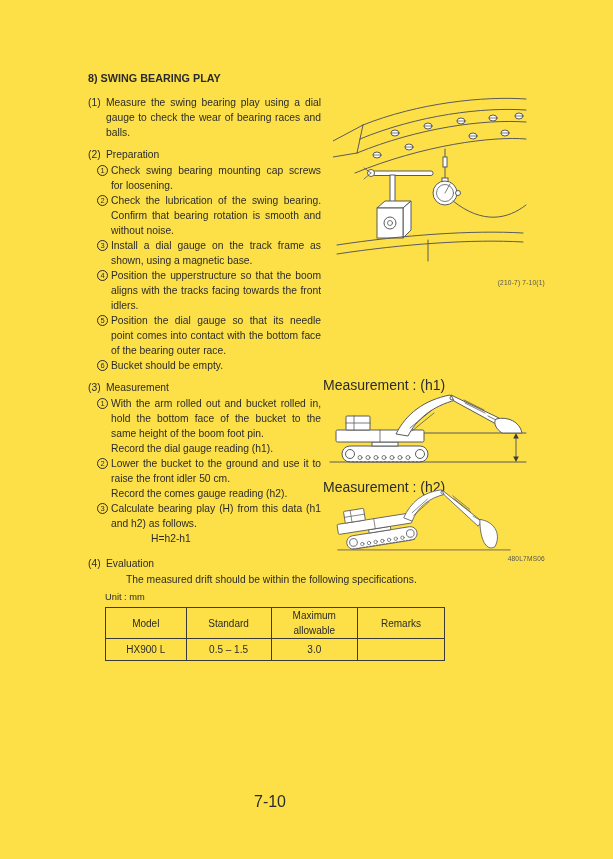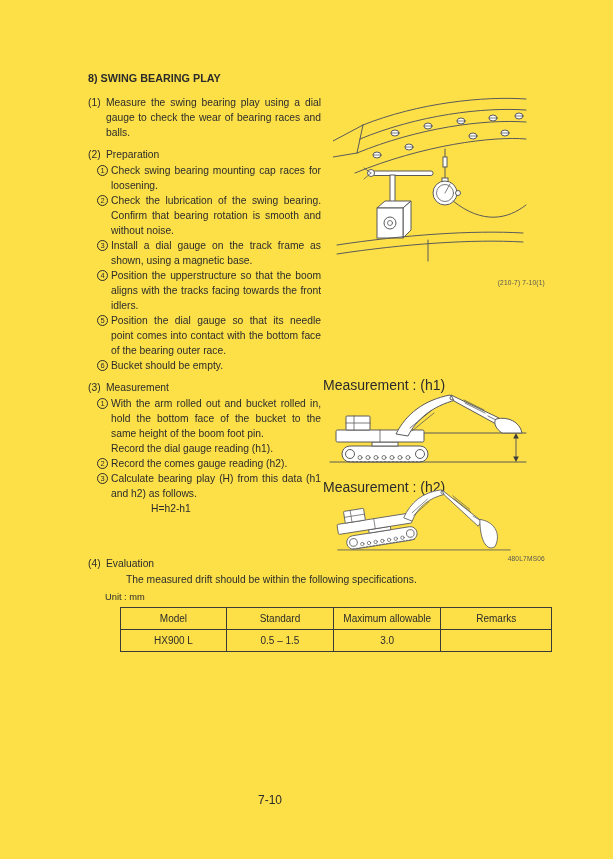--- a/index.html
+++ b/index.html
@@ -31,27 +31,27 @@
   .fig-caption { position:absolute; font-size:6.6px; color:#555; text-align:right; letter-spacing:0.2px; }
   .meas-label { position:absolute; font-size:14px; }
   svg .ln { fill:none; stroke:#5a5a5a; stroke-width:1; stroke-linecap:round; }
   svg .lnt { fill:none; stroke:#5a5a5a; stroke-width:0.8; stroke-linecap:round; }
   svg .wh { fill:#ffffff; stroke:#5a5a5a; stroke-width:1; }
   svg .fill { fill:#3c3c3c; stroke:none; }
   
   .eval-block { position:absolute; left:88px; top:556px; width:452px; font-size:10.3px; line-height:15px; }
   .eval-sentence { margin-left:38px; }
   .unit-label { width:432px; margin-left:17px; text-align:left; font-size:9.3px; margin-top:3px; margin-bottom:2px; }
-  table.spec { border-collapse:collapse; margin-left:32px; width:432px; border:1.5px solid #3a3a3a; }
+  table.spec { border-collapse:collapse; margin-left:17px; width:340px; border:1.5px solid #3a3a3a; }
   table.spec td {
     border:1px solid #3a3a3a; height:21px; text-align:center;
     font-size:10px; padding:0 4px; color:#2b2b2b;
   }
   .col-model{width:106px;} .col-std{width:106px;} .col-max{width:106px;} .col-rem{width:110px;}
-  .page-number { position:absolute; left:0; top:793px; width:540px; text-align:center; font-size:12px; }
+  .page-number { position:absolute; left:0; top:793px; width:540px; text-align:center; font-size:16px; }
 </style>
 </head>
 <body>
 
 <div class="page">
 
   <div class="left-col">
 
     <div class="doc-title">8) SWING BEARING PLAY</div>
 
@@ -60,21 +60,21 @@
       <span class="para-text">Measure the swing bearing play using a dial gauge to check the wear of bearing races and balls.</span>
     </div>
 
     <div class="sec-head">
       <span class="para-label">(2)</span>
       <span>Preparation</span>
     </div>
     <div class="num-items">
       <div class="num-item">
         <span class="circ">1</span>
-        <span class="itext">Check swing bearing mounting cap races for loosening.</span>
+        <span class="itext">Check swing bearing mounting cap screws for loosening.</span>
       </div>
       <div class="num-item">
         <span class="circ">2</span>
         <span class="itext">Check the lubrication of the swing bearing.  Confirm that bearing rotation is smooth and without noise.</span>
       </div>
       <div class="num-item">
         <span class="circ">3</span>
         <span class="itext">Install a dial gauge on the track frame as shown, using a magnetic base.</span>
       </div>
       <div class="num-item">
@@ -99,20 +99,21 @@
       <div class="num-item">
         <span class="circ">1</span>
         <span class="itext">
           <span>With the arm rolled out and bucket rolled in, hold the bottom face of the bucket to the same height of the boom foot pin.</span>
           <span class="extra-block" style="display:block;">Record the dial gauge reading (h1).</span>
         </span>
       </div>
       <div class="num-item">
         <span class="circ">2</span>
         <span class="itext">
+          <span>Lower the bucket to the ground and use it to raise the front idler 50 cm.</span>
           <span style="display:block;">Record the comes gauge reading (h2).</span>
         </span>
       </div>
       <div class="num-item">
         <span class="circ">3</span>
         <span class="itext">
           <span>Calculate bearing play (H) from this data (h1 and h2) as follows.</span>
           <span style="display:block;padding-left:40px;">H=h2-h1</span>
         </span>
       </div>

